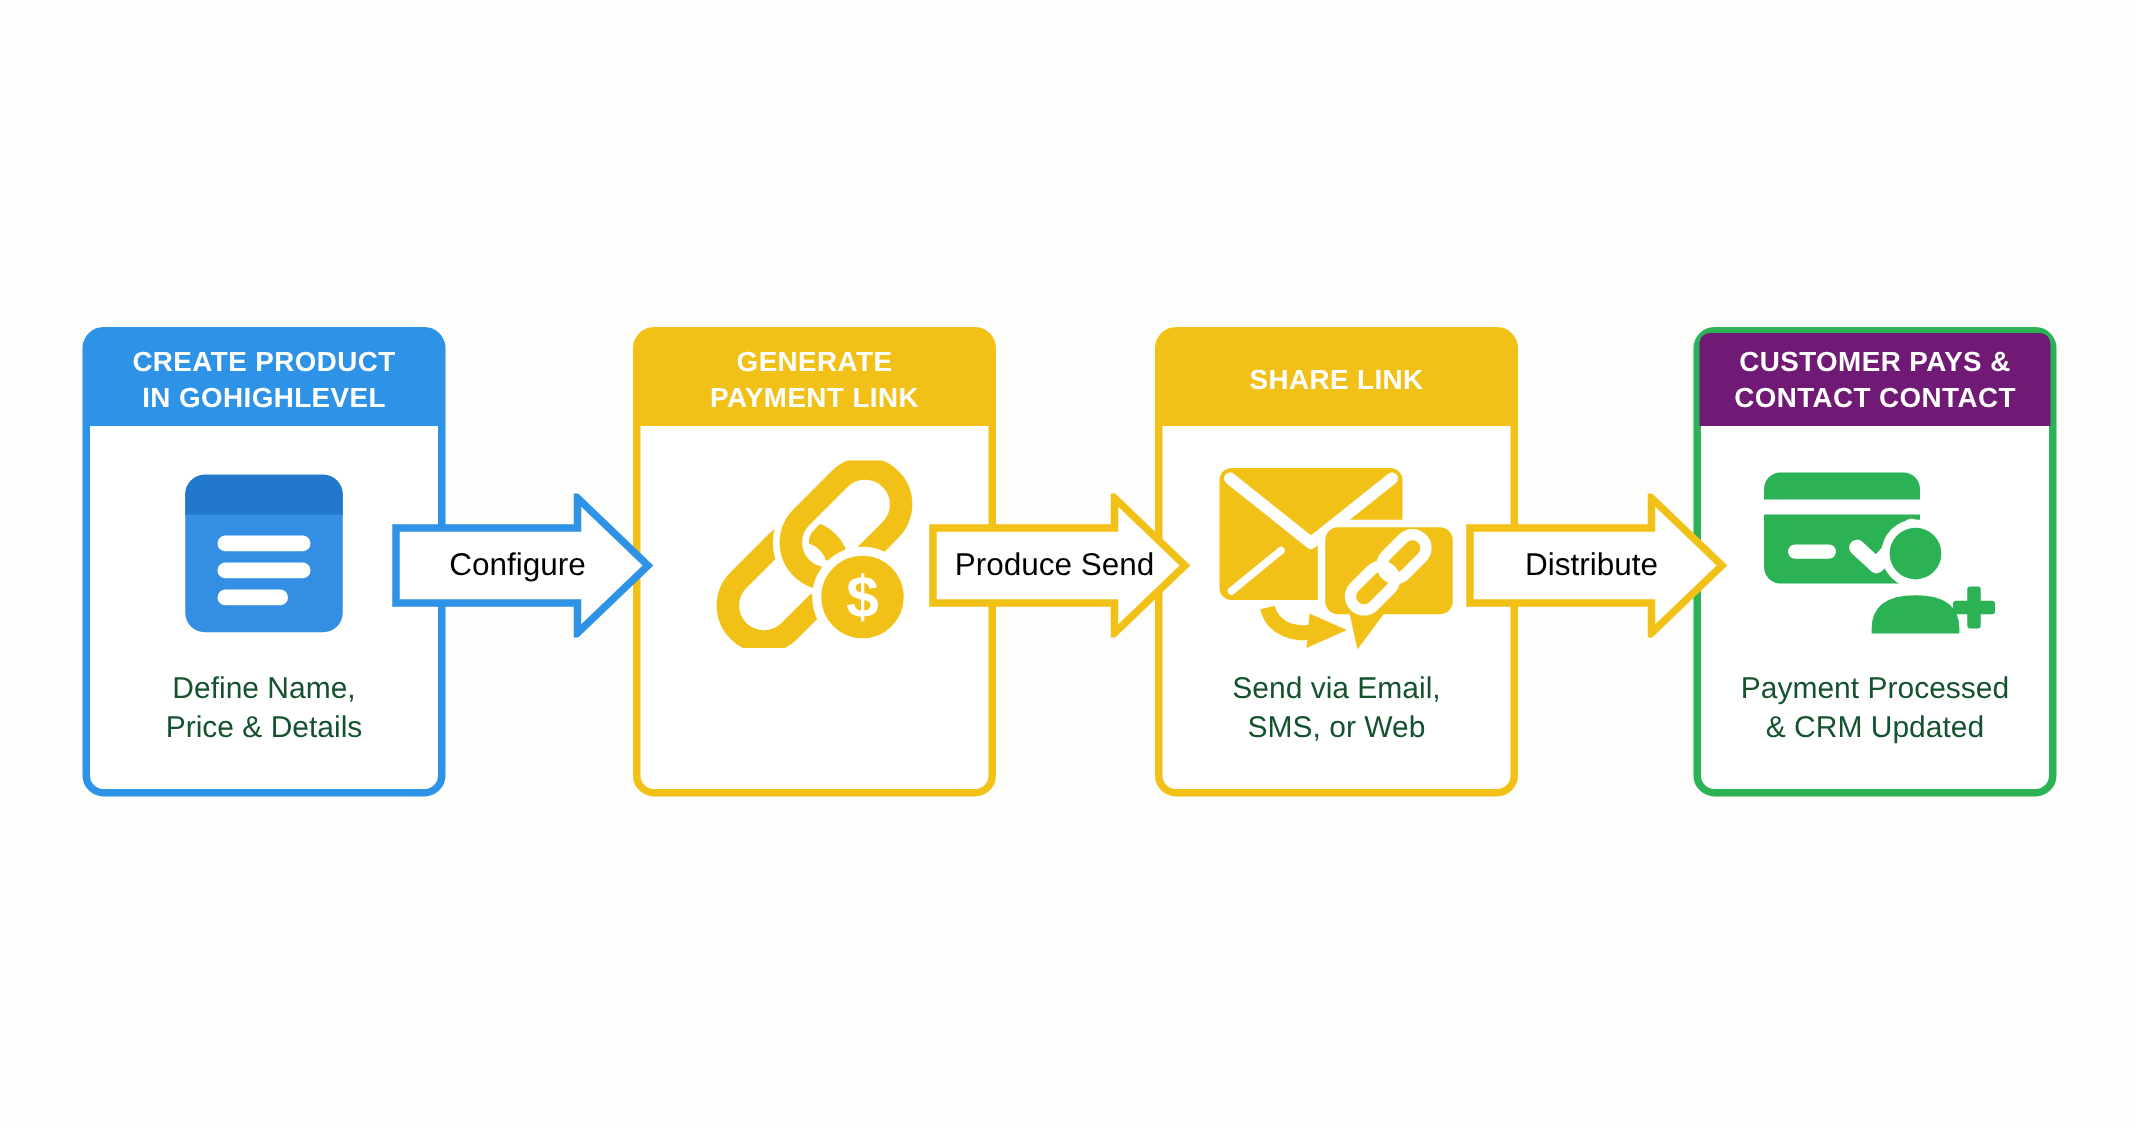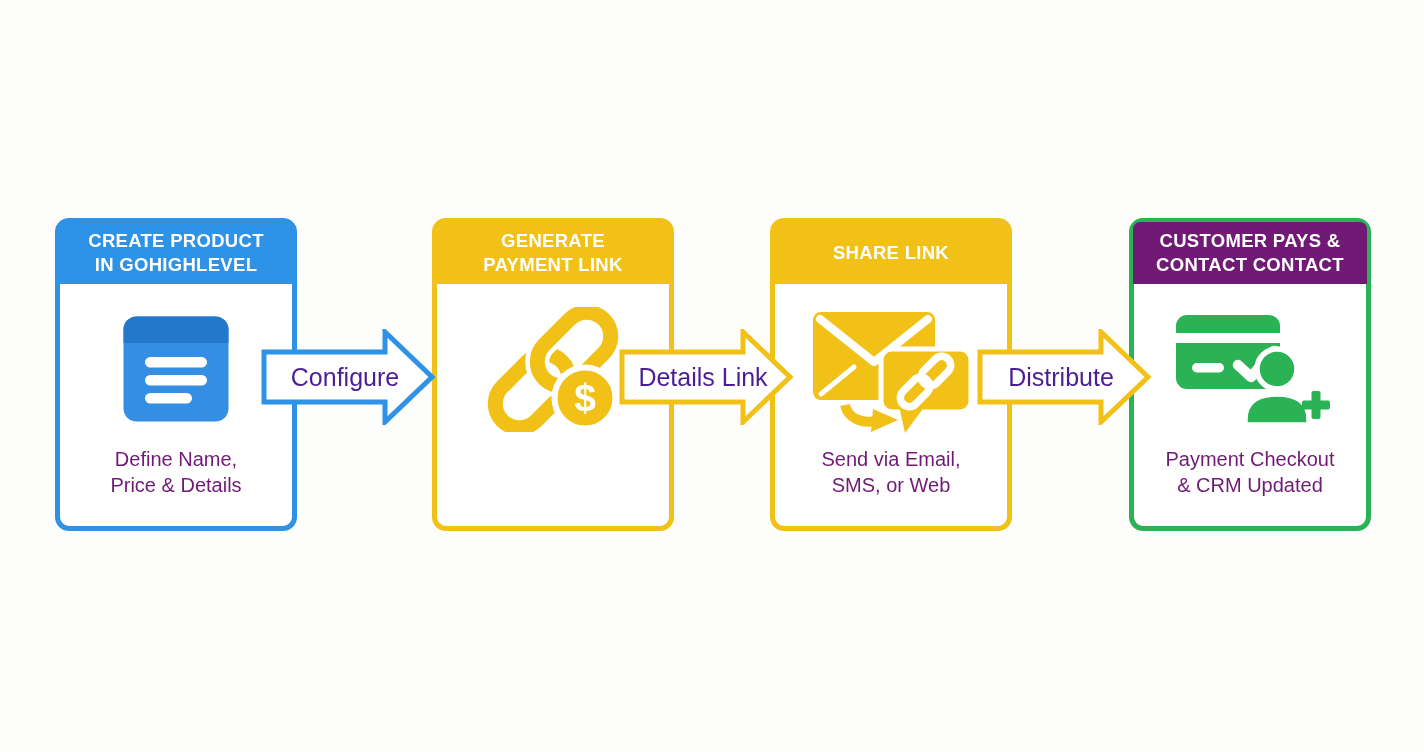--- a/index.html
+++ b/index.html
@@ -19,29 +19,29 @@
     flex:0 0 62px;display:flex;flex-direction:column;justify-content:center;align-items:center;
     color:#ffffff;font-weight:bold;font-size:18.5px;line-height:24px;letter-spacing:.3px;
     text-align:center;border-radius:7px 7px 0 0;margin:-1px -1px 0 -1px;
   }
   .card--blue .card-header{background:#2e93e6;}
   .card--yellow .card-header{background:#f2c117;}
   .card--green .card-header{background:#701a75;}
   .card-body{flex:1;display:flex;flex-direction:column;align-items:center;}
   .icon-wrap{height:126px;margin-top:22px;display:flex;align-items:center;justify-content:center;}
   .caption{
-    margin-top:14px;font-size:20px;line-height:26px;color:#701a75;text-align:center;
+    margin-top:14px;font-size:20px;line-height:26px;color:#14532d;text-align:center;
   }
-  .pos-1{left:55px;} .pos-2{left:432px;} .pos-3{left:770px;} .pos-4{left:1129px;}
+  .pos-1{left:55px;} .pos-2{left:422px;} .pos-3{left:770px;} .pos-4{left:1129px;}
   .arrow{position:absolute;top:329px;width:176px;height:96px;z-index:5;}
   .arrow svg{position:absolute;left:0;top:0;}
   .arrow-label{
     position:absolute;left:0;top:0;width:168px;height:96px;
     display:flex;align-items:center;justify-content:center;
-    font-size:25px;color:#4c1d95;
+    font-size:21px;color:#000000;
   }
   .apos-1{left:261px;} .apos-2{left:619px;} .apos-3{left:977px;}
 </style>
 </head>
 <body>
 
 <div class="stage">
 
   <div class="card card--blue pos-1">
     <div class="card-header">
@@ -91,21 +91,21 @@
           <text x="99" y="104" text-anchor="middle" font-size="39" font-weight="bold" fill="#ffffff" font-family="Liberation Sans, sans-serif">$</text>
         </svg>
       </div>
     </div>
   </div>
 
   <div class="arrow apos-2">
     <svg width="176" height="96" viewBox="0 0 176 96">
       <polygon points="3,23 124,23 124,3 171,48 124,93 124,73 3,73" fill="#ffffff" stroke="#f2c117" stroke-width="5"></polygon>
     </svg>
-    <div class="arrow-label">Details Link</div>
+    <div class="arrow-label">Produce Send</div>
   </div>
 
   <div class="card card--yellow pos-3">
     <div class="card-header">
       <span>SHARE LINK</span>
       <span></span>
     </div>
     <div class="card-body">
       <div class="icon-wrap">
         <svg width="168" height="135" viewBox="0 0 168 135">
@@ -158,19 +158,19 @@
           </g>
           <g>
             <path d="M75 118 L75 112 C75 94 88 87 107 87 C126 87 139 94 139 112 L139 118 Z" fill="#2ab255" stroke="#ffffff" stroke-width="5.5"></path>
             <circle cx="107" cy="62" r="20" fill="#2ab255" stroke="#ffffff" stroke-width="5.5"></circle>
             <rect x="132" y="93.5" width="28" height="9" rx="2" fill="#2ab255"></rect>
             <rect x="141.5" y="84" width="9" height="28" rx="2" fill="#2ab255"></rect>
           </g>
         </svg>
       </div>
       <div class="caption">
-        <div>Payment Checkout</div>
+        <div>Payment Processed</div>
         <div>&amp; CRM Updated</div>
       </div>
     </div>
   </div>
 
 </div>
 
 </body></html>

